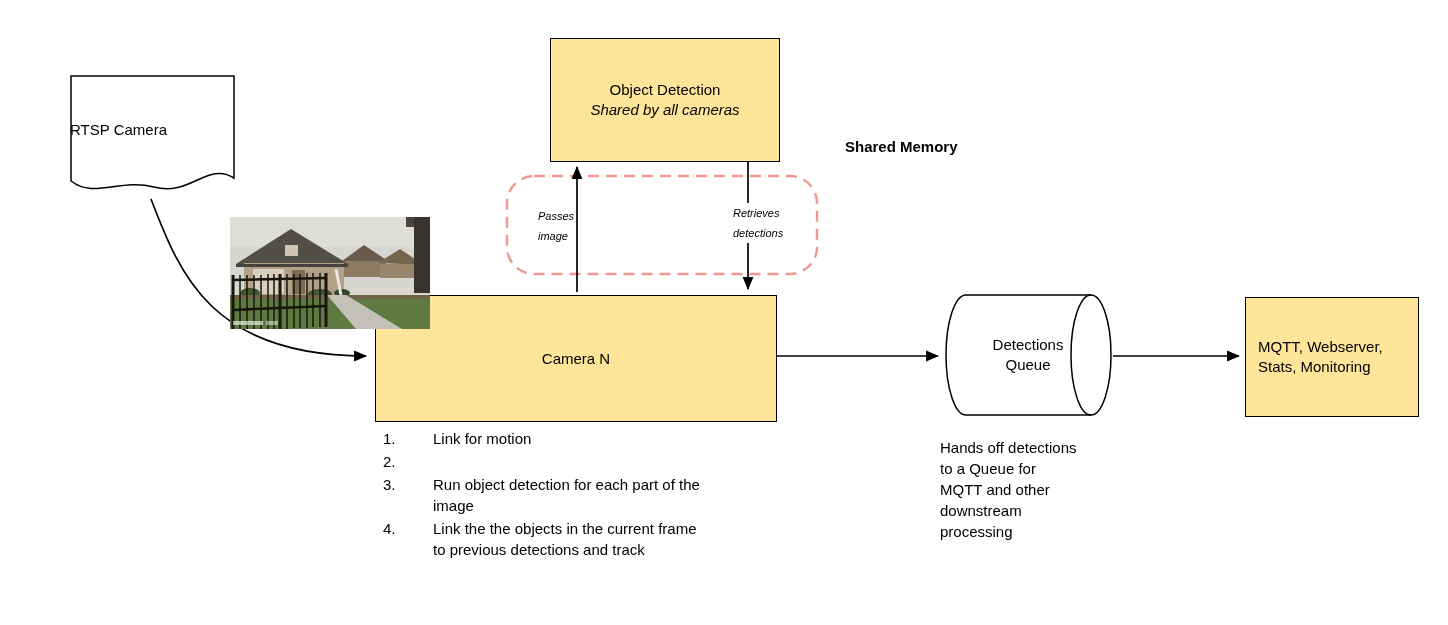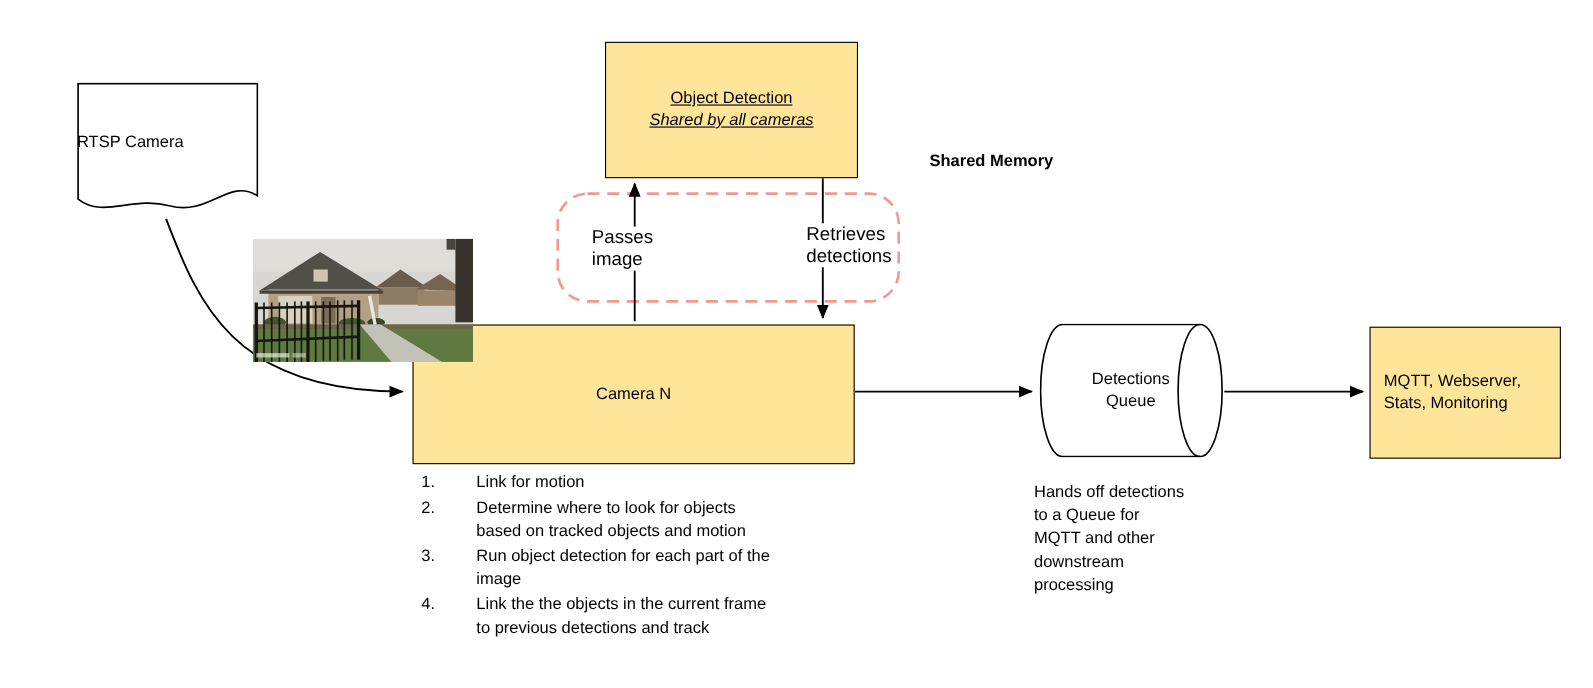--- a/index.html
+++ b/index.html
@@ -19,21 +19,21 @@
     background: #FFE599;
     border: 1px solid #000;
     display: flex;
     flex-direction: column;
     align-items: center;
     justify-content: center;
     font-size: 15px;
     line-height: 20px;
     text-align: center;
   }
-  .node-od   { left: 550px; top: 38px;  width: 228px; height: 122px; text-decoration: underline; }
+  .node-od   { left: 550px; top: 38px;  width: 228px; height: 122px; }
   .node-camn { left: 375px; top: 295px; width: 400px; height: 125px; }
   .node-mqtt { left: 1245px; top: 297px; width: 160px; height: 118px;
                align-items: flex-start; text-align: left; padding-left: 12px; }
   .italic { font-style: italic; }
   .preline { white-space: pre-line; }
 
   .shape { position: absolute; }
   .shape > svg { position: absolute; left: 0; top: 0; width: 100%; height: 100%; }
   .shape-doc   { left: 70px;  top: 75px;  width: 165px; height: 128px; }
   .doc-label   { position: absolute; left: 0; top: 46px; width: 100%; text-align: left; font-size: 15px; }
@@ -42,23 +42,24 @@
                  width: 150px; text-align: center; font-size: 15px; line-height: 20px; }
 
   .photo { position: absolute; left: 230px; top: 217px; width: 200px; height: 112px; }
   .photo > svg { position: absolute; left: 0; top: 0; width: 100%; height: 100%; }
 
   .dashed-region { position: absolute; left: 505px; top: 174px; width: 314px; height: 102px; }
 
   .edge-label {
     position: absolute;
     background: #ffffff;
-    font-size: 17px;
+    font-size: 11px;
     line-height: 20px;
     padding: 0 2px;
+    font-style: italic;
   }
   .lbl-passes { left: 536px; top: 206px; }
   .lbl-retr   { left: 702px; top: 203px; margin-left: 29px; }
 
   .note { position: absolute; font-size: 15px; line-height: 20px; }
   .note-fetches { left: 45px;  top: 341px; }
   .note-shared  { left: 845px; top: 136px; line-height: 21px; }
   .note-shared .ttl { font-weight: bold; }
   .note-hands   { left: 940px; top: 437px; line-height: 21px; }
 
@@ -183,22 +184,20 @@
 downstream
 processing</div>
 
   <div class="steps">
     <div class="step">
       <div class="step-num">1.</div>
       <div class="step-text preline">Link for motion</div>
     </div>
     <div class="step">
       <div class="step-num">2.</div>
-      <div class="step-text preline">Determine where to look for objects
-based on tracked objects and motion</div>
     </div>
     <div class="step">
       <div class="step-num">3.</div>
       <div class="step-text preline">Run object detection for each part of the
 image</div>
     </div>
     <div class="step">
       <div class="step-num">4.</div>
       <div class="step-text preline">Link the the objects in the current frame
 to previous detections and track</div>

